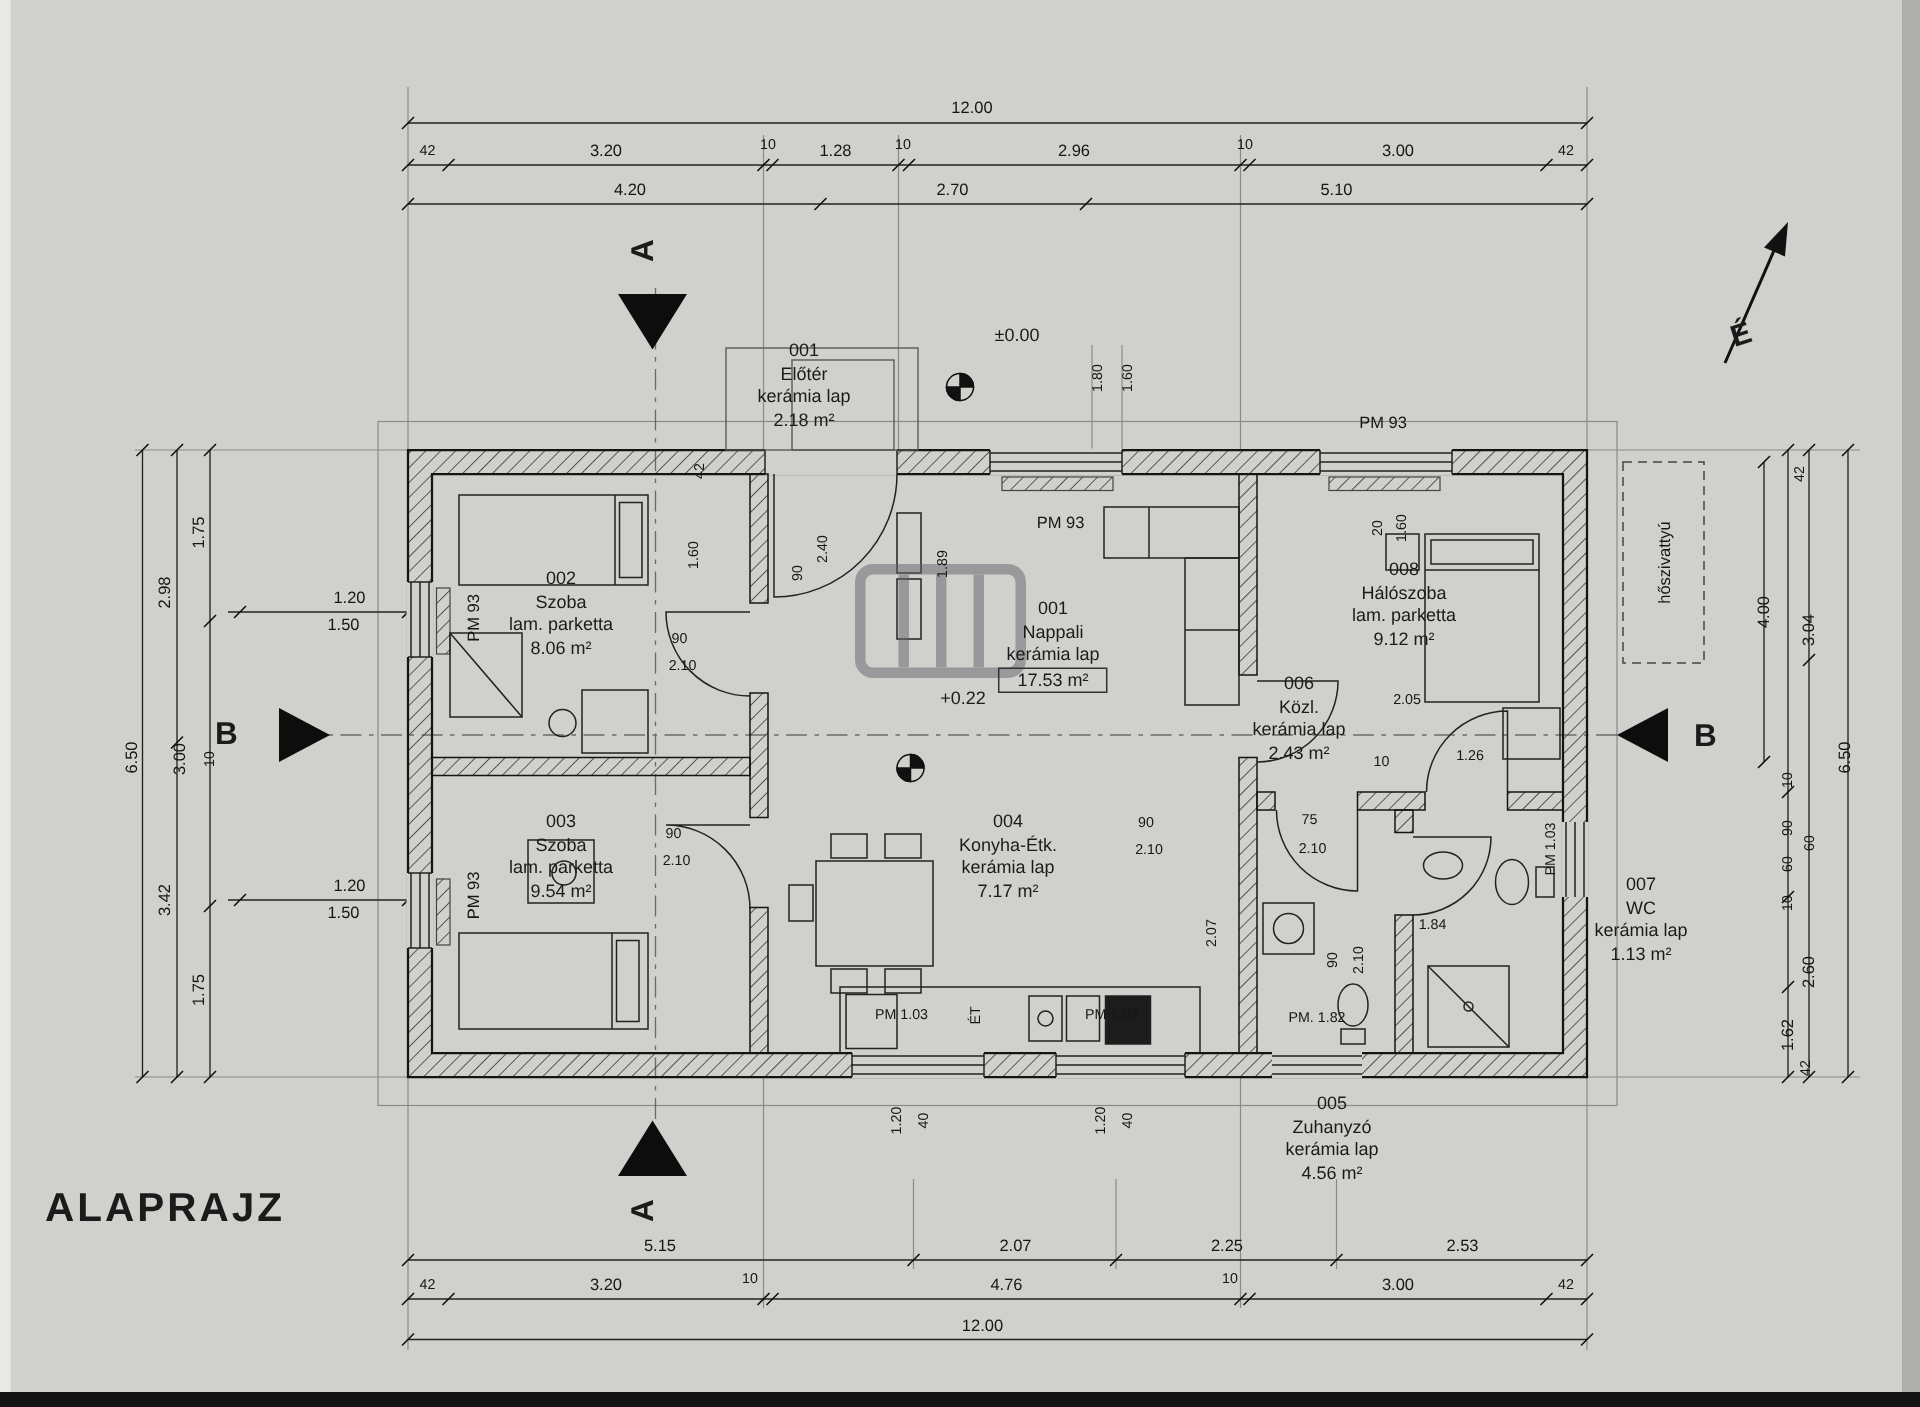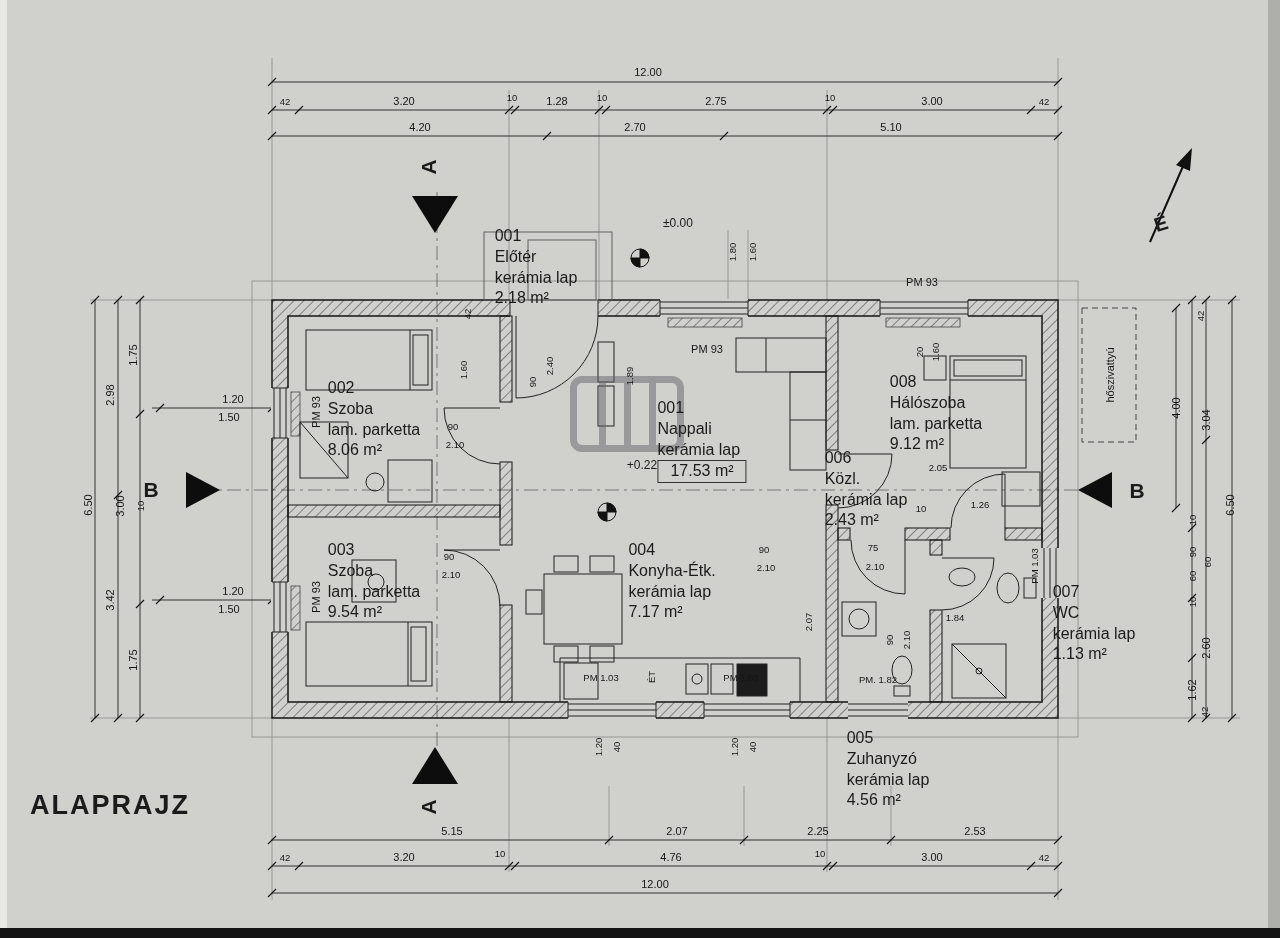--- a/index.html
+++ b/index.html
@@ -5,22 +5,22 @@
   html,body{margin:0;padding:0;background:#8f8f8c;}
   #sheet{position:relative;width:1280px;height:938px;background:#d0d0cd;overflow:hidden;
          font-family:"Liberation Sans",sans-serif;color:#1b1b1b;}
   .edge-left{position:absolute;left:0;top:0;width:7px;height:100%;background:#e9e9e6;}
   .edge-right{position:absolute;right:0;top:0;width:12px;height:100%;background:#aeaeab;}
   .edge-bottom{position:absolute;left:0;bottom:0;width:100%;height:10px;background:#141414;}
   svg.plan{position:absolute;left:0;top:0;z-index:1;}
   .dim{position:absolute;z-index:3;font-size:11px;white-space:nowrap;transform:translate(-50%,-50%);color:#161616;}
   .dim.rot{transform:translate(-50%,-50%) rotate(-90deg);}
   .dim.sm{font-size:9.5px;}
-  .room-label{position:absolute;z-index:3;transform:translateX(-50%);text-align:left;
-              font-size:16px;line-height:1.3;white-space:nowrap;}
+  .room-label{position:absolute;z-index:3;transform:translateX(-50%);text-align:center;
+              font-size:12px;line-height:1.3;white-space:nowrap;}
   .room-label span{display:block;}
   .room-label .boxed{display:inline-block;border:1px solid #333;padding:0 12px;}
   .section-letter{position:absolute;z-index:3;font-size:21px;font-weight:bold;transform:translate(-50%,-50%);}
   .section-letter.rot{transform:translate(-50%,-50%) rotate(-90deg);}
   .level{position:absolute;z-index:3;font-size:12px;transform:translate(-50%,-50%);}
   .title{position:absolute;left:30px;top:790px;z-index:3;font-size:27px;font-weight:bold;letter-spacing:2px;}
   .north{position:absolute;left:1161px;top:224px;z-index:3;font-size:20px;font-weight:bold;
          transform:translate(-50%,-50%) rotate(-18deg);}
   .watermark{position:absolute;left:538px;top:376px;z-index:2;opacity:.5;pointer-events:none;}
   .wm-icon{width:100px;height:62px;border:7px solid #63636b;border-radius:12px;position:relative;margin-left:32px;}
@@ -386,29 +386,29 @@
     <span>kerámia lap</span>
     <span>4.56 m²</span>
   </div>
 
   <span class="dim" style="left:648px;top:72px">12.00</span>
   <span class="dim sm" style="left:285px;top:101px">42</span>
   <span class="dim" style="left:404px;top:101px">3.20</span>
   <span class="dim sm" style="left:512px;top:97px">10</span>
   <span class="dim" style="left:557px;top:101px">1.28</span>
   <span class="dim sm" style="left:602px;top:97px">10</span>
-  <span class="dim" style="left:716px;top:101px">2.75</span>
+  <span class="dim" style="left:716px;top:101px">2.96</span>
   <span class="dim sm" style="left:830px;top:97px">10</span>
   <span class="dim" style="left:932px;top:101px">3.00</span>
   <span class="dim sm" style="left:1044px;top:101px">42</span>
   <span class="dim" style="left:420px;top:127px">4.20</span>
   <span class="dim" style="left:635px;top:127px">2.70</span>
   <span class="dim" style="left:891px;top:127px">5.10</span>
 
-  <span class="dim" style="left:452px;top:831px">5.15</span>
+  <span class="dim" style="left:440px;top:831px">5.15</span>
   <span class="dim" style="left:677px;top:831px">2.07</span>
   <span class="dim" style="left:818px;top:831px">2.25</span>
   <span class="dim" style="left:975px;top:831px">2.53</span>
   <span class="dim sm" style="left:285px;top:857px">42</span>
   <span class="dim" style="left:404px;top:857px">3.20</span>
   <span class="dim sm" style="left:500px;top:853px">10</span>
   <span class="dim" style="left:671px;top:857px">4.76</span>
   <span class="dim sm" style="left:820px;top:853px">10</span>
   <span class="dim" style="left:932px;top:857px">3.00</span>
   <span class="dim sm" style="left:1044px;top:857px">42</span>

